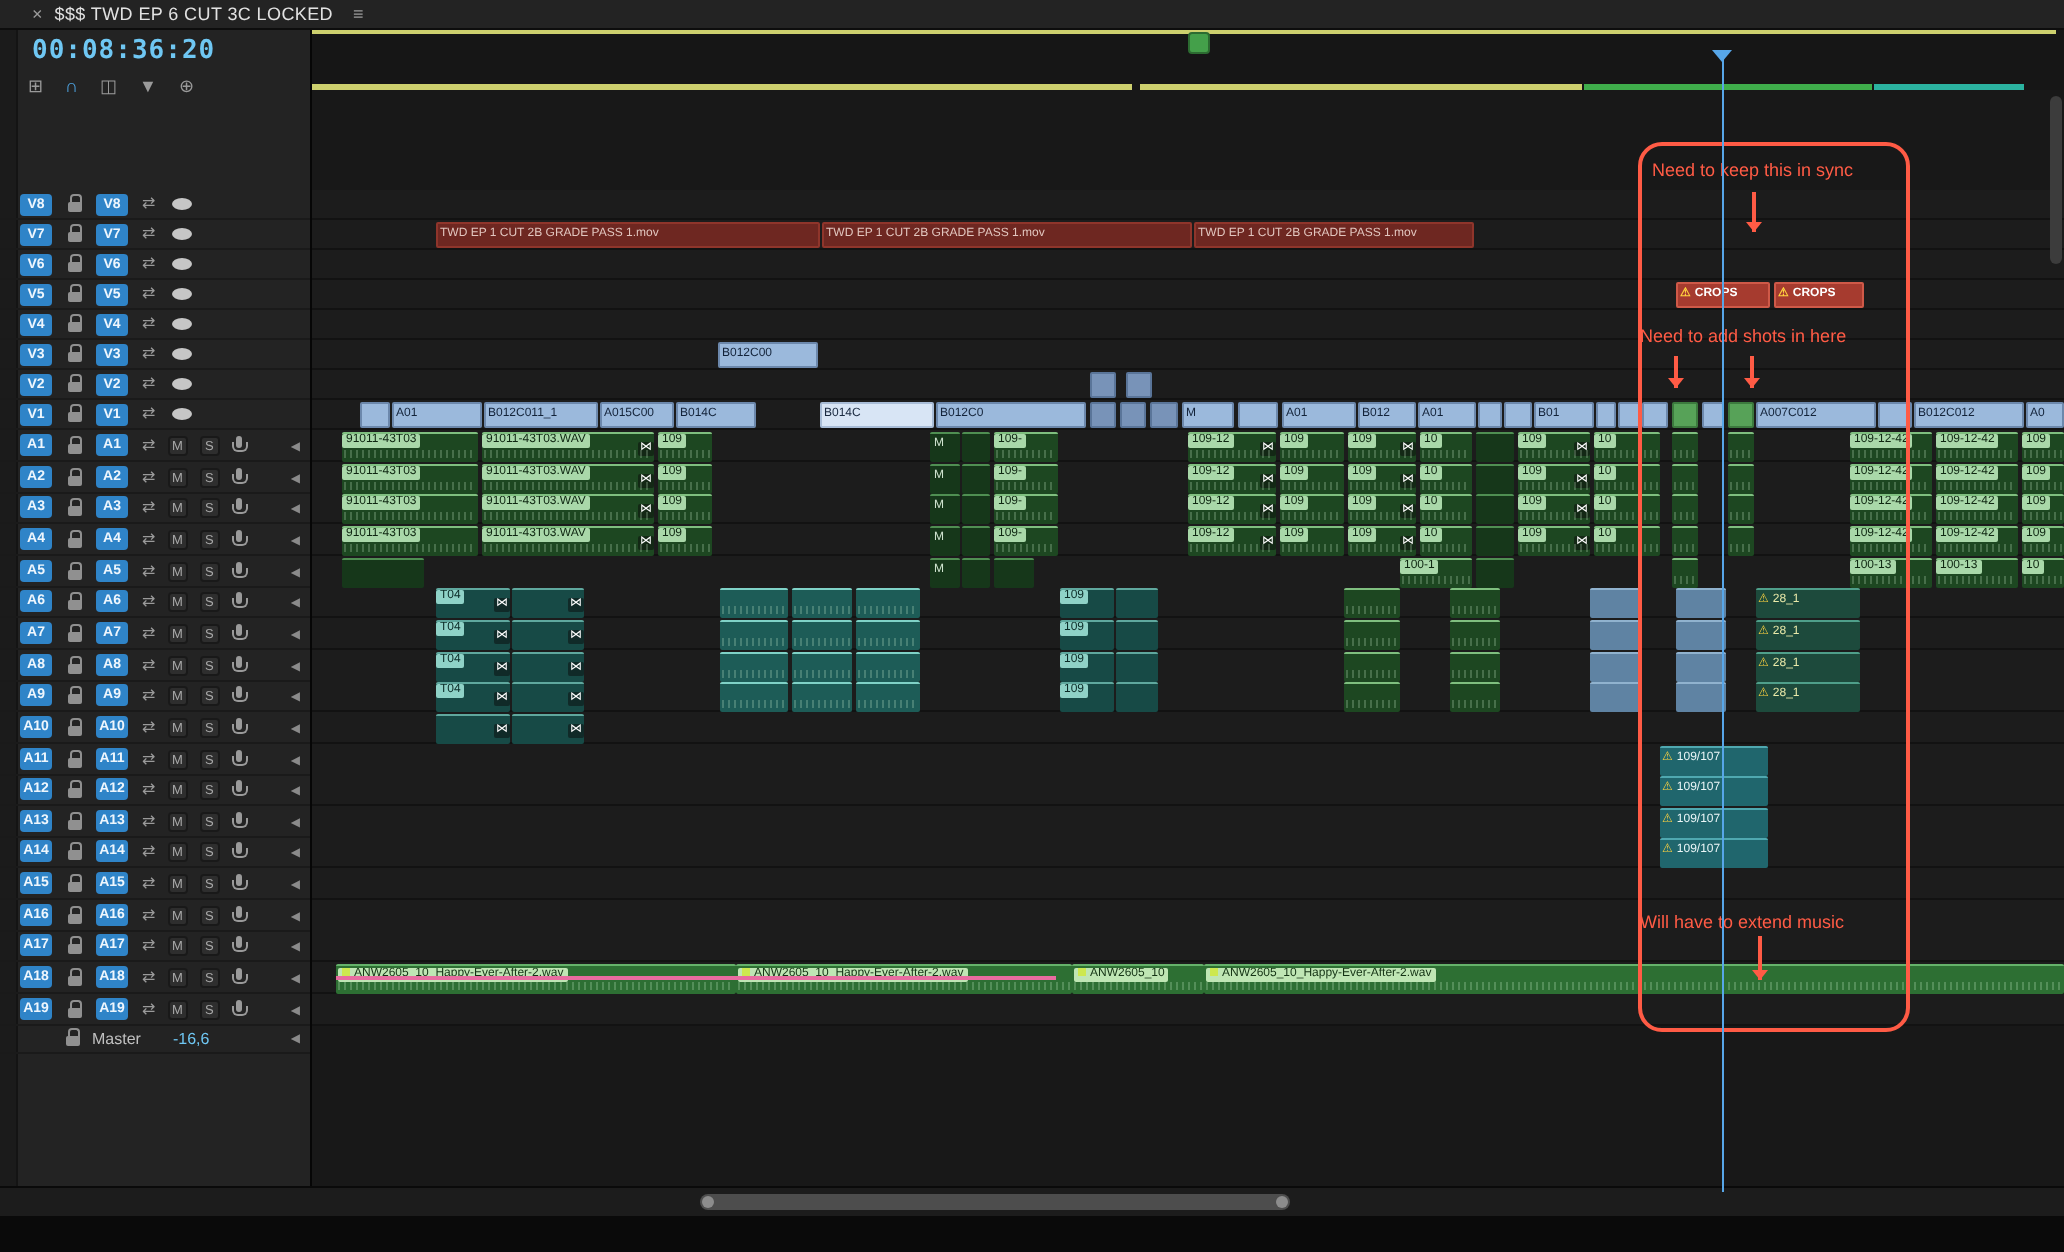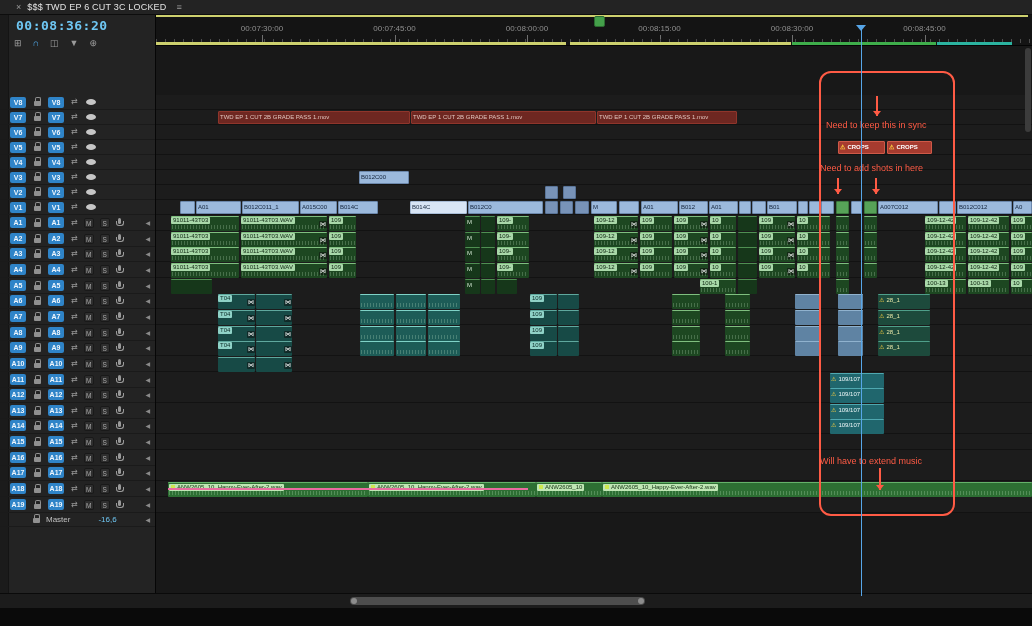--- a/index.html
+++ b/index.html
@@ -49,21 +49,21 @@
   .sync{margin-left:7px;color:#9a9a9a;font-size:8px;line-height:10px;}
   .eye{margin-left:8px;width:10px;height:6px;background:#c6c6c6;border-radius:50%;}
   .msbox{margin-left:6px;width:10px;height:10px;background:#2e2e2e;border:1px solid #191919;border-radius:2px;
          color:#a8a8a8;font-size:6.5px;line-height:9px;text-align:center;box-sizing:border-box;}
   .micw{margin-left:6px;width:8px;height:10px;position:relative;flex:none;}
   .micw::before{content:"";position:absolute;left:2.5px;top:0;width:3px;height:6px;background:#9a9a9a;border-radius:1.5px;}
   .micw::after{content:"";position:absolute;left:.5px;top:3px;width:6px;height:4px;border:1px solid #9a9a9a;
          border-top:none;border-radius:0 0 3px 3px;}
   .kf{position:absolute;right:5px;color:#8a8a8a;font-size:6px;}
   .mlabel{margin-left:5px;color:#c0c0c0;font-size:8px;}
-  .mlevel{margin-left:28px;color:var(--timecode);font-size:8px;}
+  .mlevel{margin-left:16px;color:var(--timecode);font-size:8px;}
   
   #clips{position:absolute;left:156px;top:0;width:876px;height:607px;overflow:hidden;z-index:3;}
   .clip{position:absolute;box-sizing:border-box;overflow:hidden;white-space:nowrap;border-radius:1px;}
   .lbl{display:inline-block;font-size:6px;line-height:10px;padding:0 1px;vertical-align:top;max-width:100%;overflow:hidden;}
   .v{background:var(--video-clip);border:1px solid #6c88ac;color:#13233a;}
   .vs{background:var(--video-clip-selected);border:1px solid #a8bcd6;color:#1a2a40;}
   .vd{background:#7893b8;border:1px solid #5a7599;}
   .vg{background:#57a258;border:1px solid #3c7a3e;}
   .red{background:var(--red-clip);border:1px solid #8f352b;color:#e2c6bf;}
   .crop{background:var(--crops-red);border:1px solid #cf5948;color:#fff;font-weight:bold;}
@@ -121,34 +121,20 @@
 
   <div id="tc">00:08:36:20</div>
   <div id="toolbar">
       <span class="tbicon">⊞</span>
       <span class="tbicon active">∩</span>
       <span class="tbicon">◫</span>
       <span class="tbicon">▼</span>
       <span class="tbicon">⊕</span>
     </div>
 
-  <div id="ruler">
-      <span class="rlabel" style="left: 106px;">00:07:30:00</span>
-      <span class="rtick" style="left: 106px;"></span>
-      <span class="rlabel" style="left: 238.5px;">00:07:45:00</span>
-      <span class="rtick" style="left: 238.5px;"></span>
-      <span class="rlabel" style="left: 371px;">00:08:00:00</span>
-      <span class="rtick" style="left: 371px;"></span>
-      <span class="rlabel" style="left: 503.5px;">00:08:15:00</span>
-      <span class="rtick" style="left: 503.5px;"></span>
-      <span class="rlabel" style="left: 636px;">00:08:30:00</span>
-      <span class="rtick" style="left: 636px;"></span>
-      <span class="rlabel" style="left: 768.5px;">00:08:45:00</span>
-      <span class="rtick" style="left: 768.5px;"></span>
-    </div>
   <div id="workarea"></div>
   <div id="marker-green"></div>
 
   <div id="lanesbg"></div>
   <div id="lanes">
       <div class="lane" style="top: 95px; height: 15px;"></div>
       <div class="lane" style="top: 110px; height: 15px;"></div>
       <div class="lane" style="top: 125px; height: 15px;"></div>
       <div class="lane" style="top: 140px; height: 15px;"></div>
       <div class="lane" style="top: 155px; height: 15px;"></div>
@@ -618,21 +604,21 @@
       <div class="clip a107" style="left: 674px; top: 419px; width: 54px; height: 15px;"><span class="warn">⚠</span><span class="lbl">109/107</span></div>
       <div class="clip music wave" style="left: 12px; top: 482px; width: 200px; height: 15px;"><span class="chip"><span class="fxsq"></span>ANW2605_10_Happy-Ever-After-2.wav</span></div>
       <div class="clip music wave" style="left: 212px; top: 482px; width: 168px; height: 15px;"><span class="chip"><span class="fxsq"></span>ANW2605_10_Happy-Ever-After-2.wav</span></div>
       <div class="clip music wave" style="left: 380px; top: 482px; width: 66px; height: 15px;"><span class="chip"><span class="fxsq"></span>ANW2605_10</span></div>
       <div class="clip music wave" style="left: 446px; top: 482px; width: 430px; height: 15px;"><span class="chip"><span class="fxsq"></span>ANW2605_10_Happy-Ever-After-2.wav</span></div>
     </div>
 
   <div id="hdrsep"></div>
 
   <div class="annrect"></div>
-  <div class="anntext" style="left:826px;top:80px;margin-top:40px;">Need to keep this in sync</div>
+  <div class="anntext" style="left:826px;top:80px;">Need to keep this in sync</div>
   <div class="anntext" style="left:820px;top:163px;">Need to add shots in here</div>
   <div class="anntext" style="left:820px;top:456px;">Will have to extend music</div>
   <div class="annarrow" style="left:876px;top:96px;height:20px;"></div>
   <div class="annarrow" style="left:837px;top:178px;height:16px;"></div>
   <div class="annarrow" style="left:875px;top:178px;height:16px;"></div>
   <div class="annarrow" style="left:879px;top:468px;height:22px;"></div>
 
   <div id="playhead-caret"></div>
   <div id="playhead-line"></div>
 

